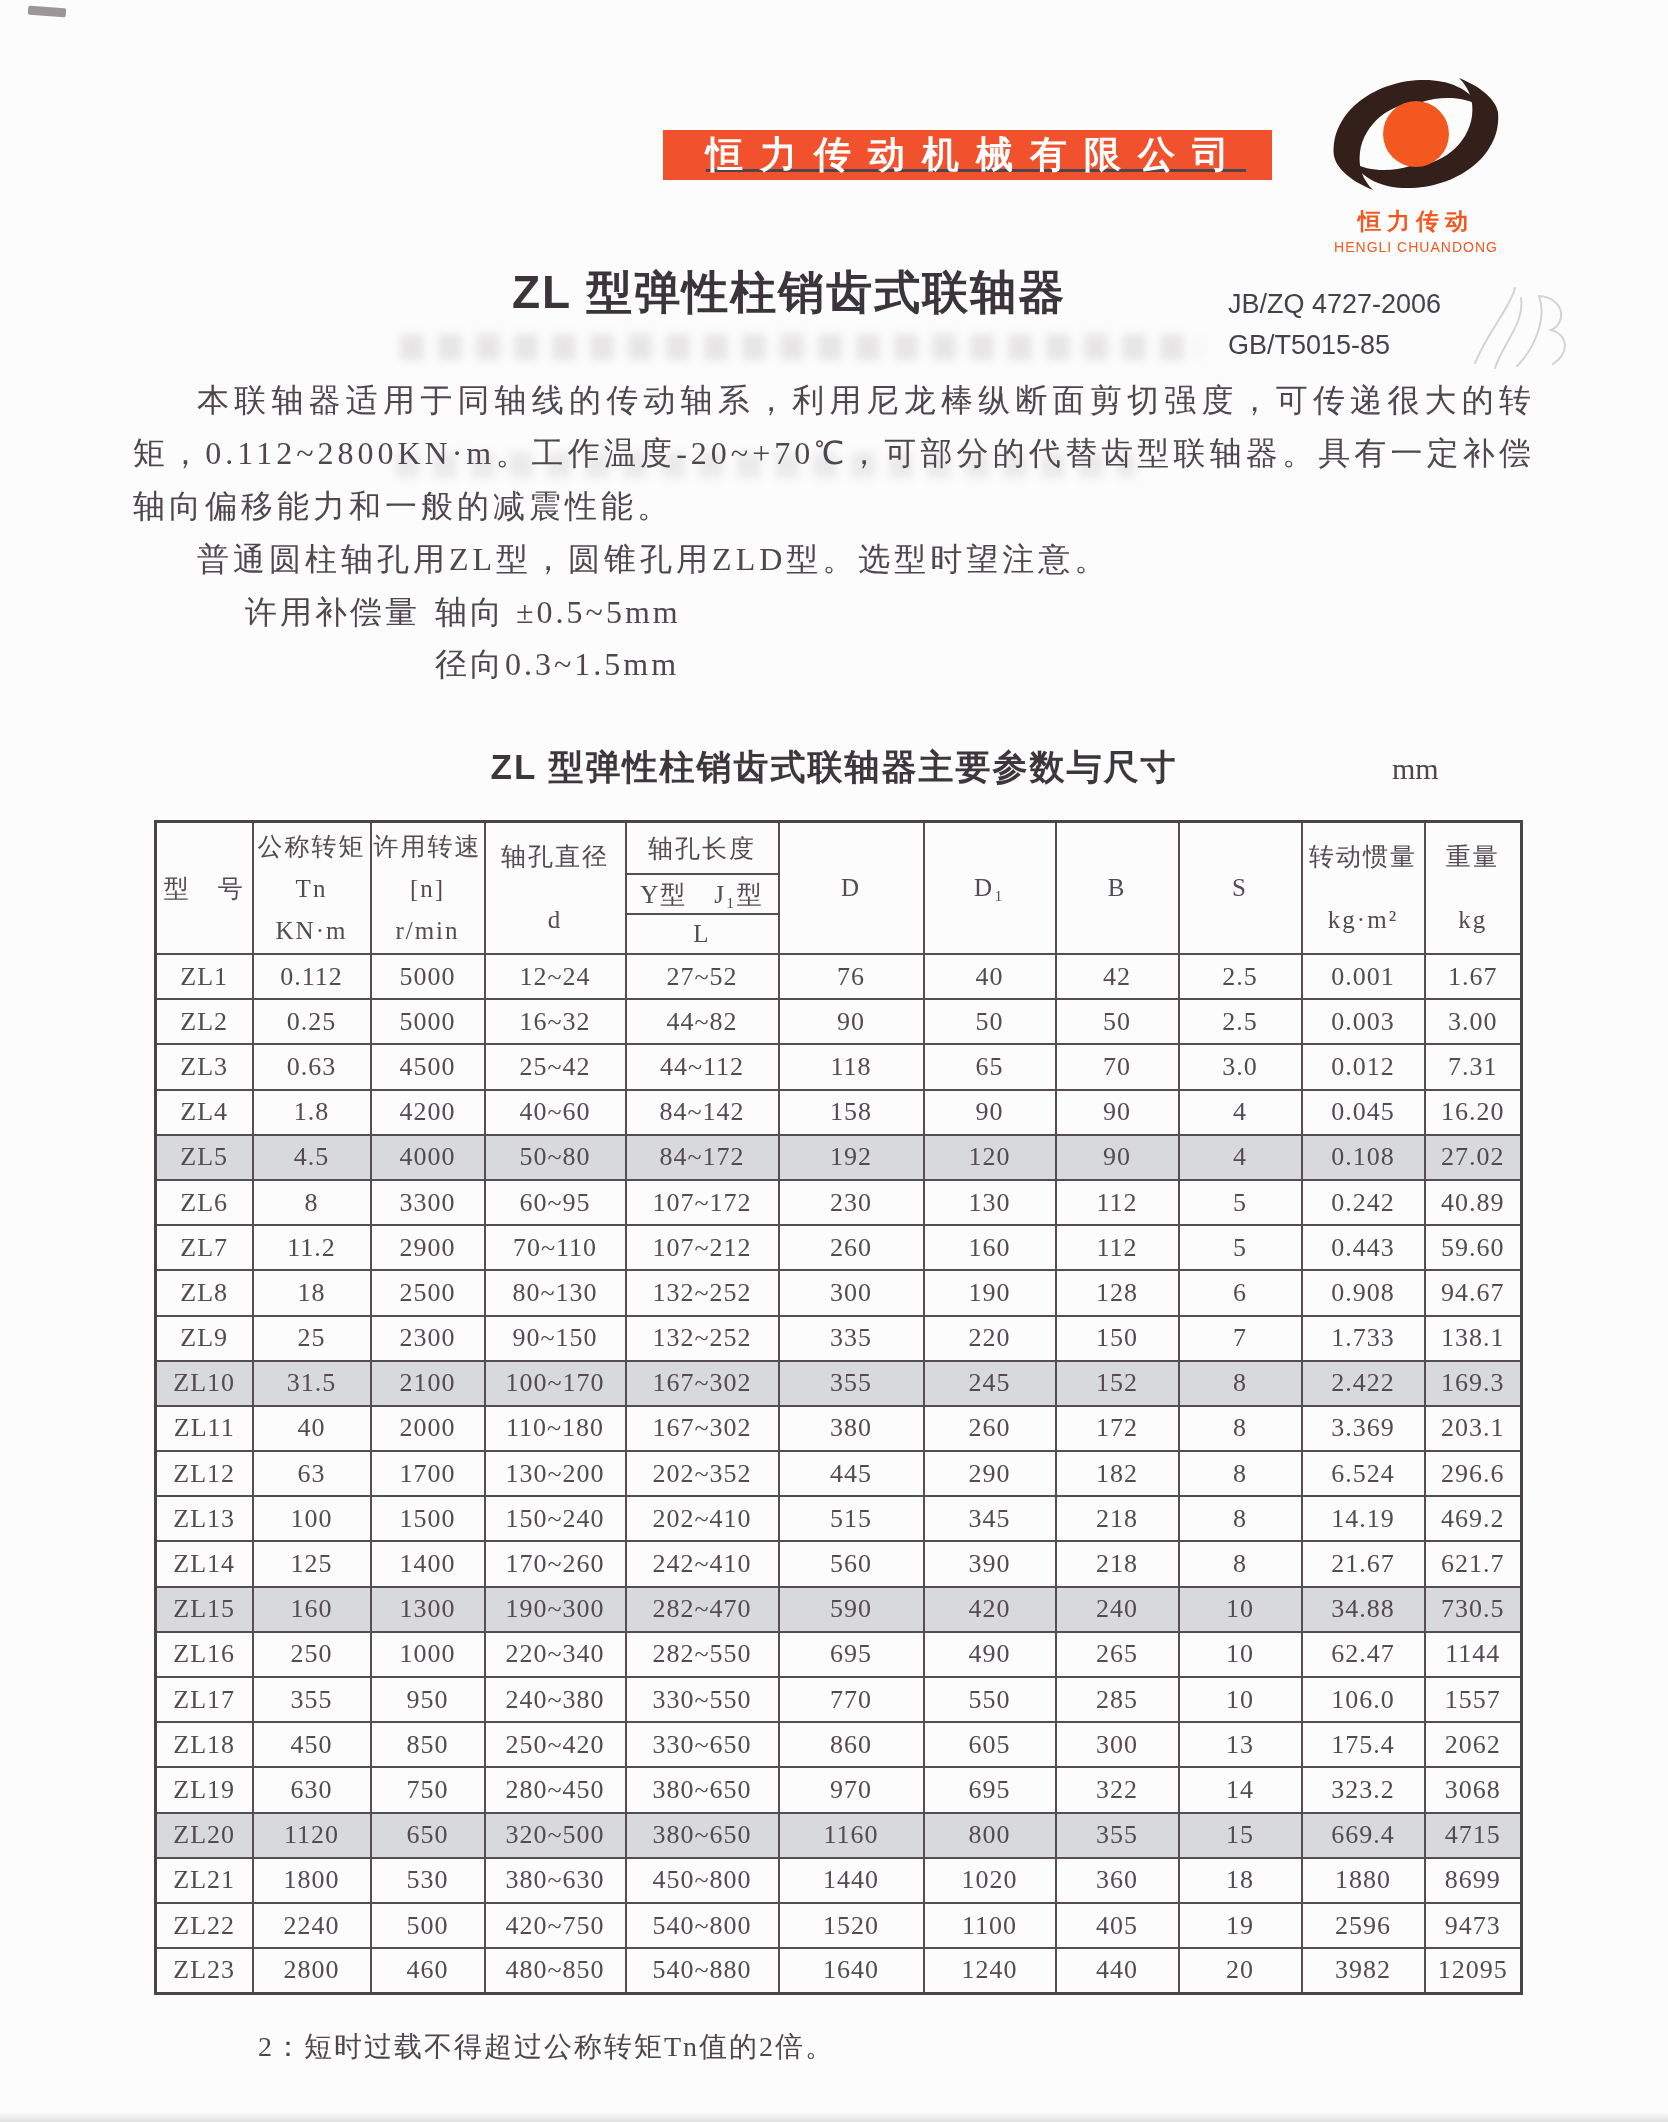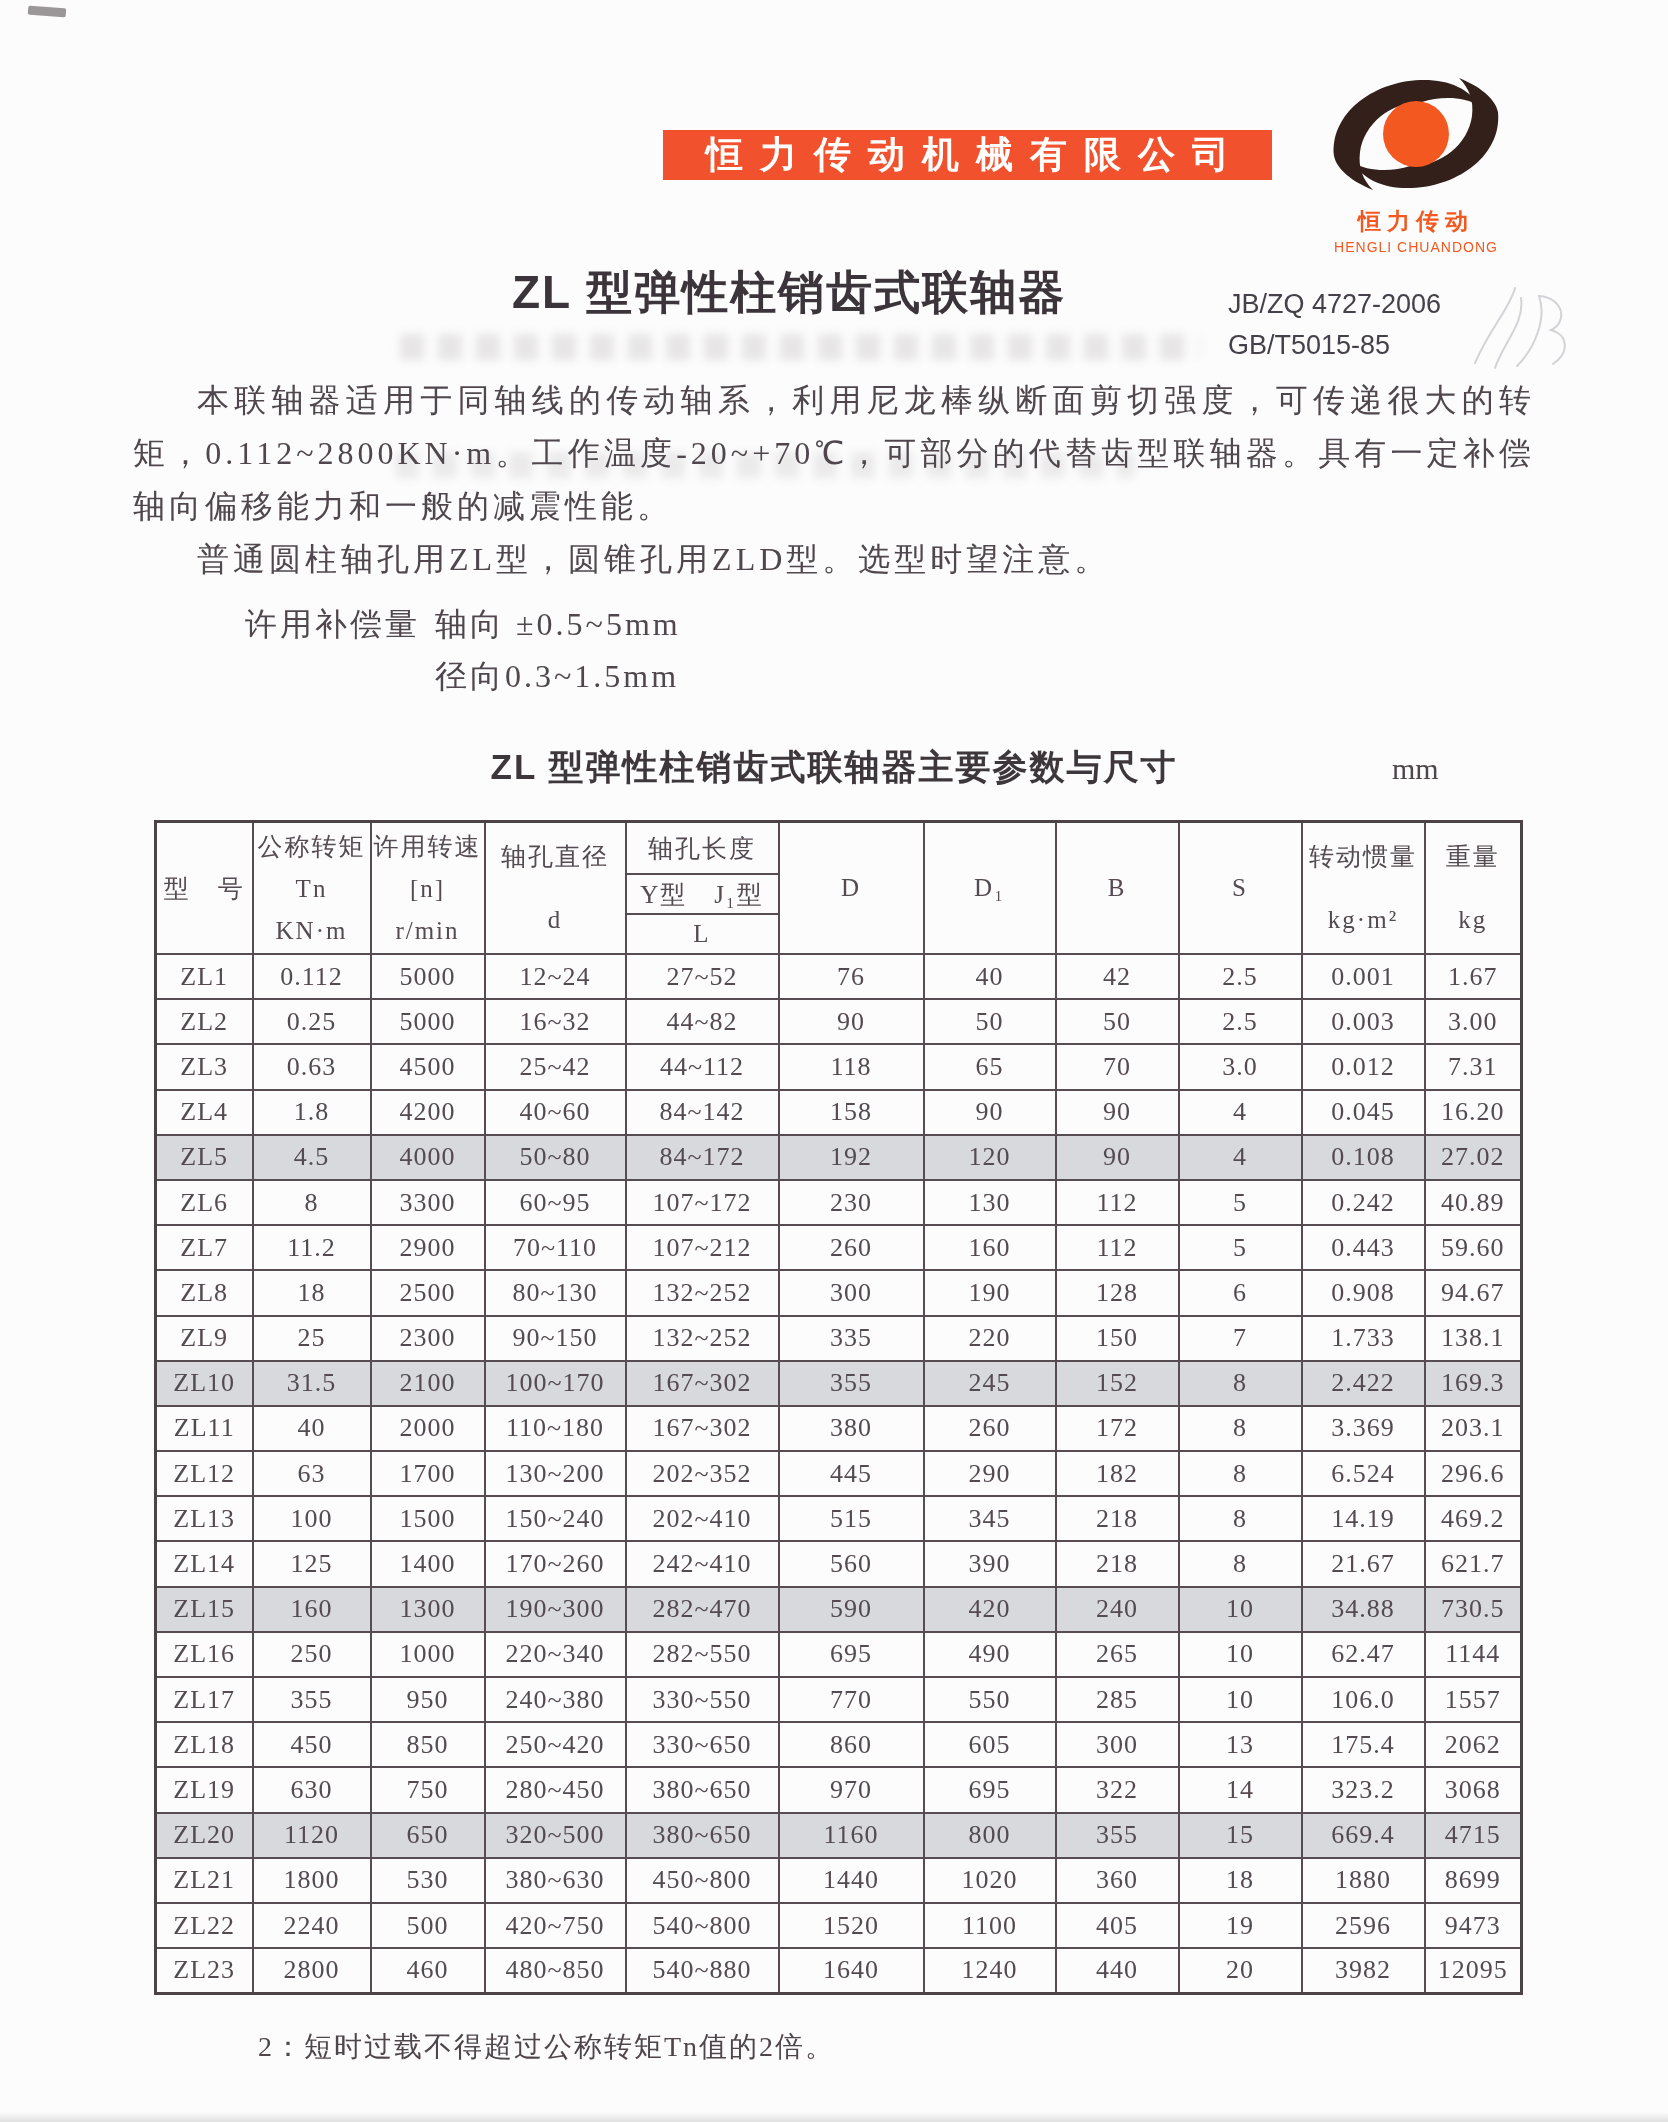--- a/index.html
+++ b/index.html
@@ -13,21 +13,21 @@
   .bottom-edge{position:absolute;left:0;bottom:0;width:100%;height:10px;
     background:linear-gradient(to top,#c8c8c8,rgba(200,200,200,0));opacity:.55;}
   .ghost{position:absolute;filter:blur(5px);opacity:.14;height:26px;border-radius:4px;
     background:repeating-linear-gradient(90deg,#6b5f66 0 24px,rgba(0,0,0,0) 24px 38px);}
   .ghost1{left:400px;top:334px;width:800px;}
   .ghost2{left:395px;top:452px;width:740px;opacity:.11;}
   .scribble{position:absolute;left:1455px;top:268px;opacity:.35;}
   
   .banner{
     position:absolute;left:663px;top:130px;width:609px;height:50px;
-    background:#f1512c;display:flex;align-items:center;justify-content:center;
+    background:#f1512c;display:flex;align-items:center;justify-content:center;text-decoration:underline;
   }
   .banner span{color:#ffffff;font-family:"Liberation Sans",sans-serif;font-weight:bold;
     font-size:37px;letter-spacing:17px;white-space:nowrap;text-indent:17px;}
   .banner-sub{
     position:absolute;left:663px;top:180px;width:609px;height:54px;
     border:2px solid #6e676c;border-top:none;box-sizing:border-box;
     display:flex;align-items:center;justify-content:center;background:#fdfdfd;
   }
   .banner-sub span{font-family:"Liberation Sans",sans-serif;font-size:26px;
     color:#423c41;letter-spacing:0.5px;white-space:nowrap;}
@@ -43,21 +43,21 @@
     color:#3b343a;font-family:"Liberation Sans",sans-serif;letter-spacing:2px;white-space:nowrap;
   }
   .standards{position:absolute;left:1228px;top:284px;
     font-family:"Liberation Sans",sans-serif;font-size:27px;color:#45404a;line-height:41px;}
   
   .intro{position:absolute;left:133px;top:374px;width:1402px;}
   .intro p{margin:0;font-size:32px;line-height:53px;letter-spacing:4px;
     text-indent:2em;color:#4f474d;text-align:justify;}
   .comp-line{font-size:32px;line-height:52px;letter-spacing:3px;color:#4f474d;
     padding-left:112px;white-space:nowrap;}
-  .comp-label{display:inline-block;width:190px;margin-top:12px;}
+  .comp-label{display:inline-block;width:190px;}
   .comp-indent{padding-left:302px;}
   
   .table-title{position:absolute;left:0;top:744px;width:100%;text-align:center;
     font-family:"Liberation Sans",sans-serif;font-weight:bold;font-size:35px;
     color:#3d373c;letter-spacing:2px;}
   .table-unit{position:absolute;left:1392px;top:752px;font-size:30px;color:#4f464c;}
   
   table.params{
     position:absolute;left:154px;top:820px;width:1366px;table-layout:fixed;
     border-collapse:collapse;border:3px solid #4c4347;

